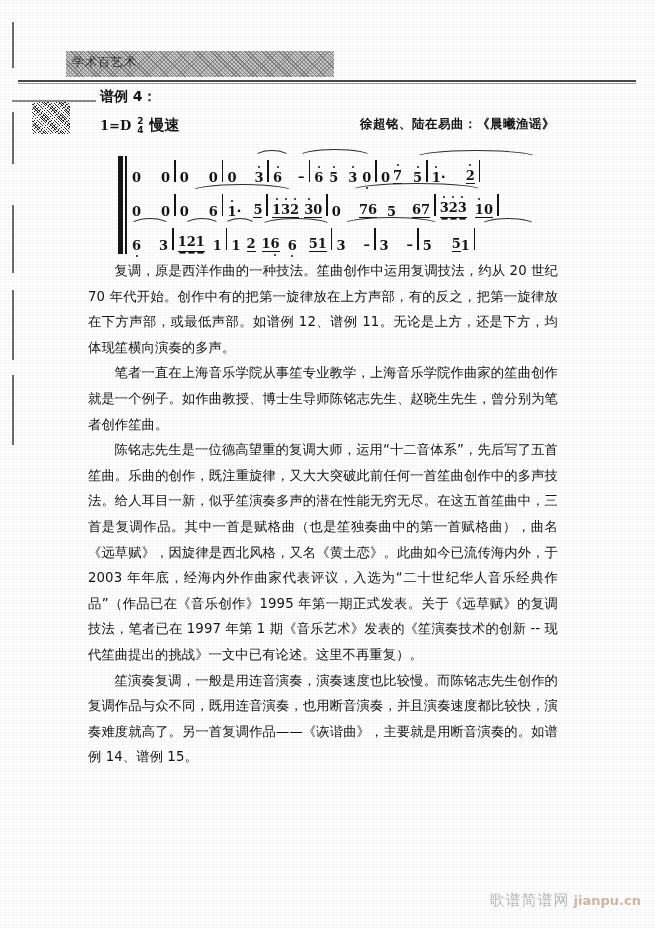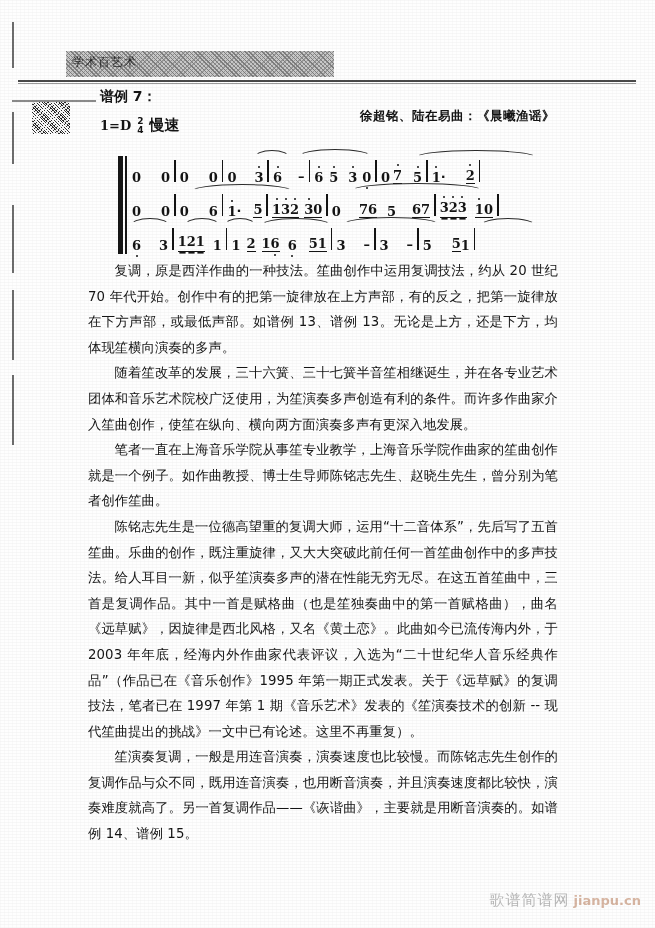--- a/index.html
+++ b/index.html
@@ -80,21 +80,21 @@
     font-size:13px;color:#141414;font-weight:bold;
     display:flex;align-items:center;gap:4px;
   }
   .key-line .eq{font-family:"DejaVu Serif","Liberation Serif",serif;}
   .frac{display:inline-flex;flex-direction:column;align-items:center;line-height:.92;
         font-size:9px;font-weight:bold;margin:0 2px;}
   .frac .num{border-bottom:1px solid transparent;}
   .tempo{font-weight:bold;font-size:15px;margin-left:0;}
 
   .composer{
-    position:absolute;left:360px;top:108px;
+    position:absolute;left:360px;top:116px;
     font-size:12.5px;font-weight:bold;color:#141414;letter-spacing:.5px;
   }
 
   
   .score{
     position:absolute;left:118px;top:152px;width:430px;height:108px;
   }
   .brace-bar{position:absolute;left:0;top:4px;width:5px;height:98px;background:#161616;}
   .brace-bar2{position:absolute;left:7px;top:4px;width:1.5px;height:98px;background:#161616;}
 
@@ -168,21 +168,21 @@
   <div class="margin-tick mt4"></div>
   <div class="margin-tick mt5"></div>
   <div class="corner-block"></div>
 
   <div class="header-banner">
     <span class="btxt">学术百艺术</span>
   </div>
   <div class="header-rule"></div>
   <div class="header-rule2"></div>
 
-  <div class="ex-label">谱例 7：</div>
+  <div class="ex-label">谱例 4：</div>
 
   <div class="key-line">
     <span class="eq">1=D</span>
     <span class="frac">
       <span class="num">2</span>
       <span class="den">4</span>
     </span>
     <span class="tempo">慢速</span>
   </div>
 
@@ -320,22 +320,21 @@
         <span class="note">5</span>
         <span style="width:20px"></span>
         <span class="note beam">5</span>
         <span class="note">1</span>
         <span class="barline"></span>
       </div>
     </div>
   </div>
 
   <div class="body">
-    <p>复调，原是西洋作曲的一种技法。笙曲创作中运用复调技法，约从 20 世纪 70 年代开始。创作中有的把第一旋律放在上方声部，有的反之，把第一旋律放在下方声部，或最低声部。如谱例 13、谱例 13。无论是上方，还是下方，均体现笙横向演奏的多声。</p>
-    <p>随着笙改革的发展，三十六簧、三十七簧半音笙相继诞生，并在各专业艺术团体和音乐艺术院校广泛使用，为笙演奏多声创造有利的条件。而许多作曲家介入笙曲创作，使笙在纵向、横向两方面演奏多声有更深入地发展。</p>
+    <p>复调，原是西洋作曲的一种技法。笙曲创作中运用复调技法，约从 20 世纪 70 年代开始。创作中有的把第一旋律放在上方声部，有的反之，把第一旋律放在下方声部，或最低声部。如谱例 12、谱例 11。无论是上方，还是下方，均体现笙横向演奏的多声。</p>
     <p>笔者一直在上海音乐学院从事笙专业教学，上海音乐学院作曲家的笙曲创作就是一个例子。如作曲教授、博士生导师陈铭志先生、赵晓生先生，曾分别为笔者创作笙曲。</p>
     <p>陈铭志先生是一位德高望重的复调大师，运用“十二音体系”，先后写了五首笙曲。乐曲的创作，既注重旋律，又大大突破此前任何一首笙曲创作中的多声技法。给人耳目一新，似乎笙演奏多声的潜在性能无穷无尽。在这五首笙曲中，三首是复调作品。其中一首是赋格曲（也是笙独奏曲中的第一首赋格曲），曲名《远草赋》，因旋律是西北风格，又名《黄土恋》。此曲如今已流传海内外，于 2003 年年底，经海内外作曲家代表评议，入选为“二十世纪华人音乐经典作品”（作品已在《音乐创作》1995 年第一期正式发表。关于《远草赋》的复调技法，笔者已在 1997 年第 1 期《音乐艺术》发表的《笙演奏技术的创新 -- 现代笙曲提出的挑战》一文中已有论述。这里不再重复）。</p>
     <p>笙演奏复调，一般是用连音演奏，演奏速度也比较慢。而陈铭志先生创作的复调作品与众不同，既用连音演奏，也用断音演奏，并且演奏速度都比较快，演奏难度就高了。另一首复调作品——《诙谐曲》，主要就是用断音演奏的。如谱例 14、谱例 15。</p>
   </div>
 
   <div class="watermark">
     <span class="wm-cn">歌谱简谱网</span>
     <span class="wm-en">jianpu.cn</span>
   </div>
 

